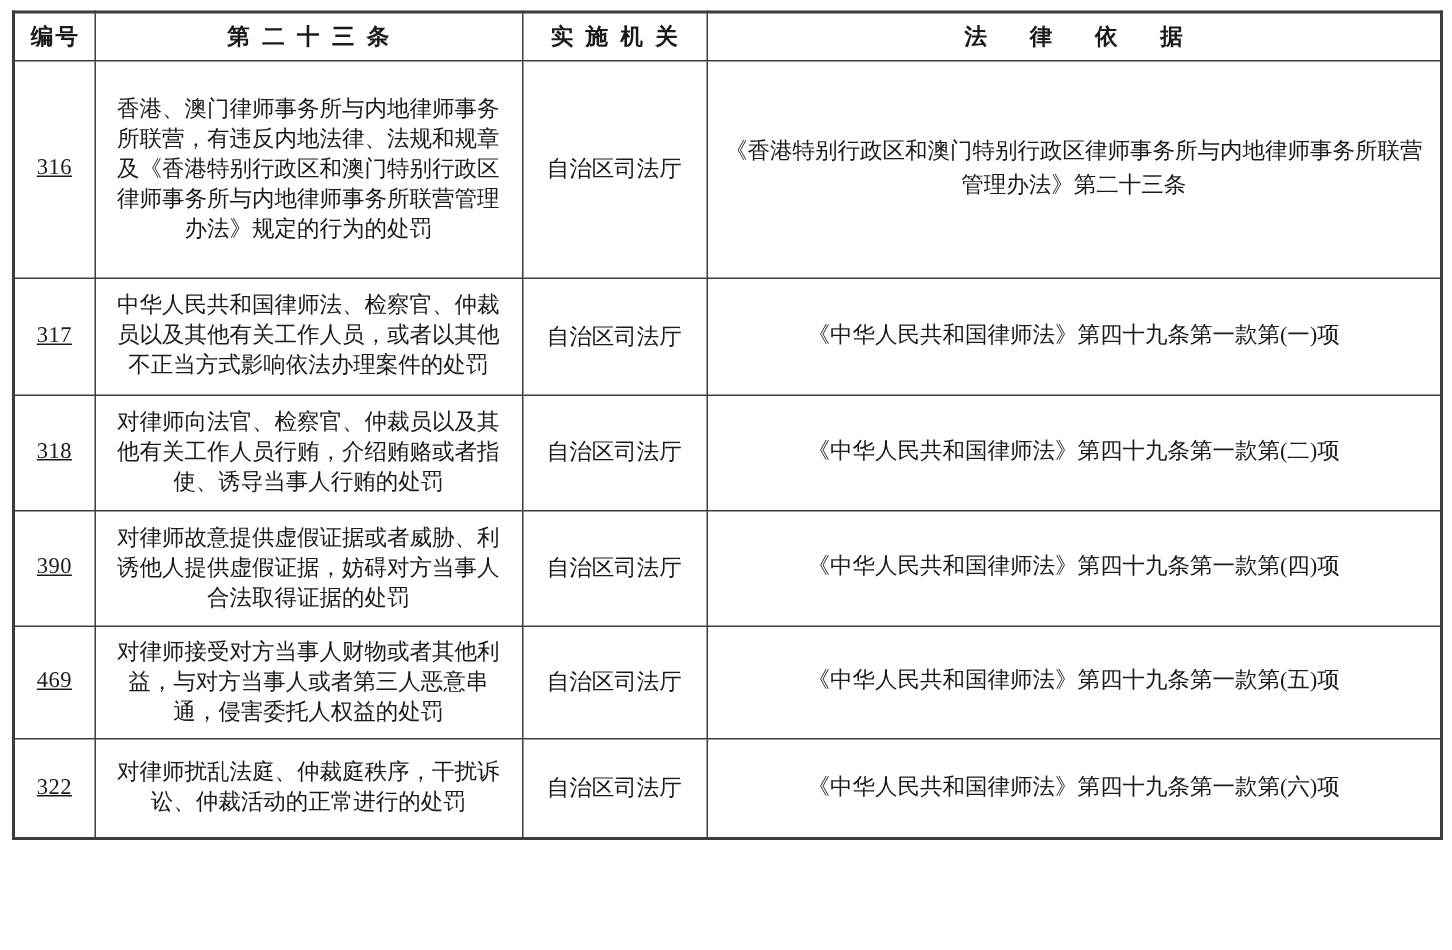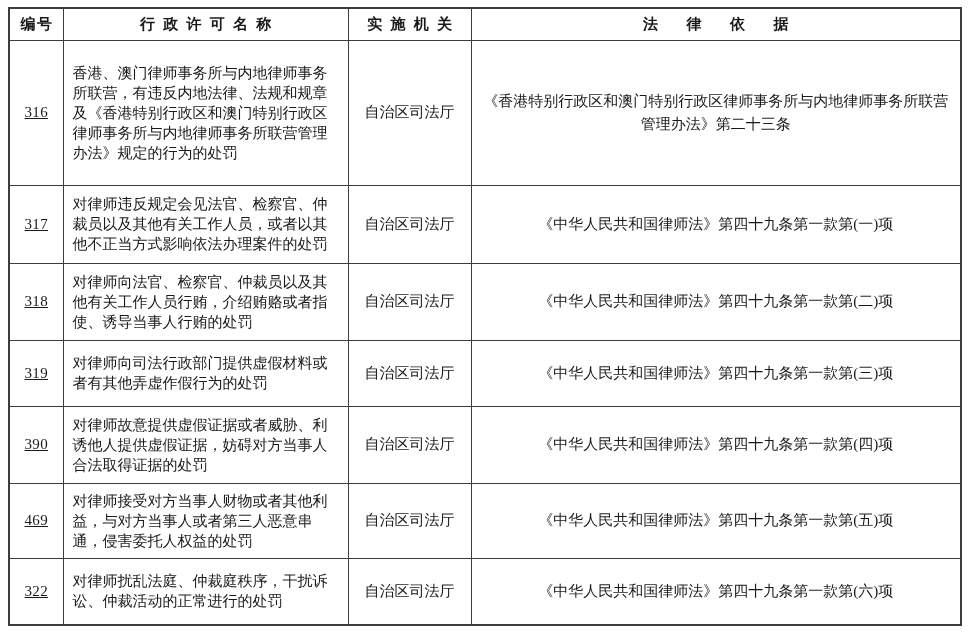--- a/index.html
+++ b/index.html
@@ -40,21 +40,21 @@
   th.h-legal  { letter-spacing: 1.9em;  text-indent: 1.9em; }
   th.h-id     { letter-spacing: 0.1em;  text-indent: 0.1em; }
 
   td.c-id {
     text-align: center;
     font-family: "Liberation Serif", serif;
     letter-spacing: 0.02em;
     text-decoration: underline;
   }
   td.c-name {
-    text-align: left;
+    text-align: center;
     padding: 6px 9px;
     line-height: 20px;
   }
   td.c-agency {
     text-align: center;
     padding: 2px 4px;
   }
   td.c-legal {
     text-align: center;
     padding: 6px 11px;
@@ -75,49 +75,43 @@
   <table class="doc-table">
     <colgroup>
       <col style="width:54px">
       <col style="width:285px">
       <col style="width:123px">
       <col style="width:490px">
     </colgroup>
     <thead>
       <tr class="header-row">
         <th class="h-id">编号</th>
-        <th class="h-name">行政许可名称</th>
+        <th class="h-name">第二十三条</th>
         <th class="h-agency">实施机关</th>
         <th class="h-legal">法律依据</th>
       </tr>
     </thead>
     <tbody>
       <tr class="r0">
         <td class="c-id">316</td>
         <td class="c-name">香港、澳门律师事务所与内地律师事务所联营，有违反内地法律、法规和规章及《香港特别行政区和澳门特别行政区律师事务所与内地律师事务所联营管理办法》规定的行为的处罚</td>
         <td class="c-agency">自治区司法厅</td>
         <td class="c-legal">《香港特别行政区和澳门特别行政区律师事务所与内地律师事务所联营管理办法》第二十三条</td>
       </tr>
       <tr class="r1">
         <td class="c-id">317</td>
-        <td class="c-name">对律师违反规定会见法官、检察官、仲裁员以及其他有关工作人员，或者以其他不正当方式影响依法办理案件的处罚</td>
+        <td class="c-name">中华人民共和国律师法、检察官、仲裁员以及其他有关工作人员，或者以其他不正当方式影响依法办理案件的处罚</td>
         <td class="c-agency">自治区司法厅</td>
         <td class="c-legal">《中华人民共和国律师法》第四十九条第一款第(一)项</td>
       </tr>
       <tr class="r2">
         <td class="c-id">318</td>
         <td class="c-name">对律师向法官、检察官、仲裁员以及其他有关工作人员行贿，介绍贿赂或者指使、诱导当事人行贿的处罚</td>
         <td class="c-agency">自治区司法厅</td>
         <td class="c-legal">《中华人民共和国律师法》第四十九条第一款第(二)项</td>
-      </tr>
-      <tr class="r3">
-        <td class="c-id">319</td>
-        <td class="c-name">对律师向司法行政部门提供虚假材料或者有其他弄虚作假行为的处罚</td>
-        <td class="c-agency">自治区司法厅</td>
-        <td class="c-legal">《中华人民共和国律师法》第四十九条第一款第(三)项</td>
       </tr>
       <tr class="r4">
         <td class="c-id">390</td>
         <td class="c-name">对律师故意提供虚假证据或者威胁、利诱他人提供虚假证据，妨碍对方当事人合法取得证据的处罚</td>
         <td class="c-agency">自治区司法厅</td>
         <td class="c-legal">《中华人民共和国律师法》第四十九条第一款第(四)项</td>
       </tr>
       <tr class="r5">
         <td class="c-id">469</td>
         <td class="c-name">对律师接受对方当事人财物或者其他利益，与对方当事人或者第三人恶意串通，侵害委托人权益的处罚</td>

